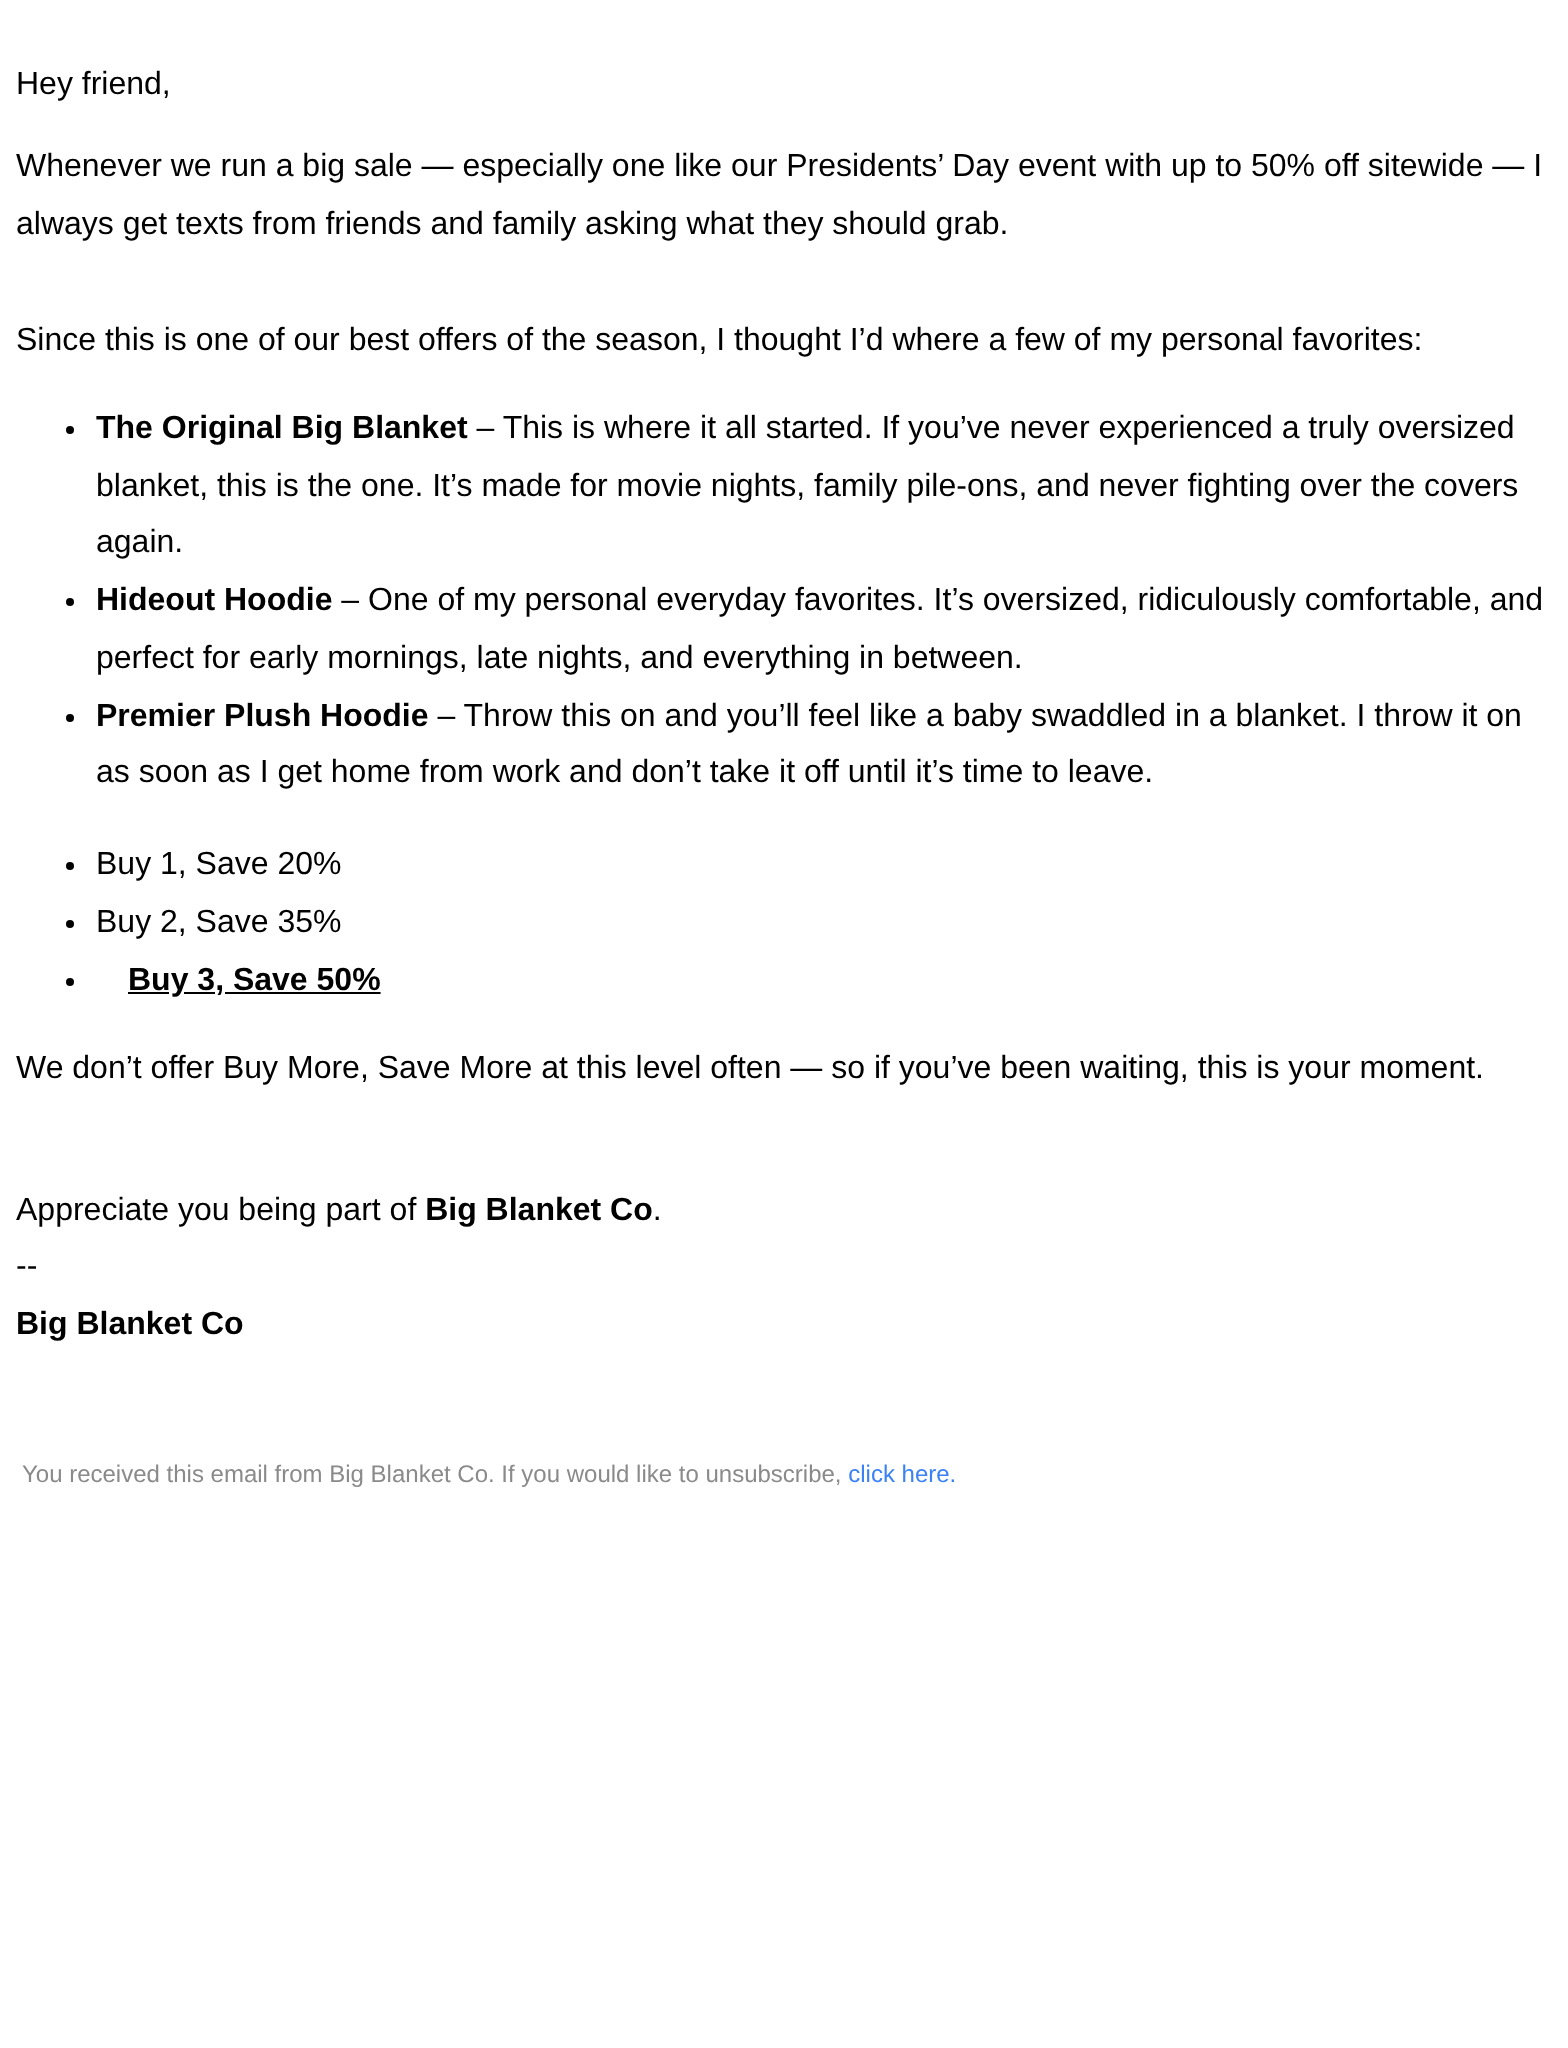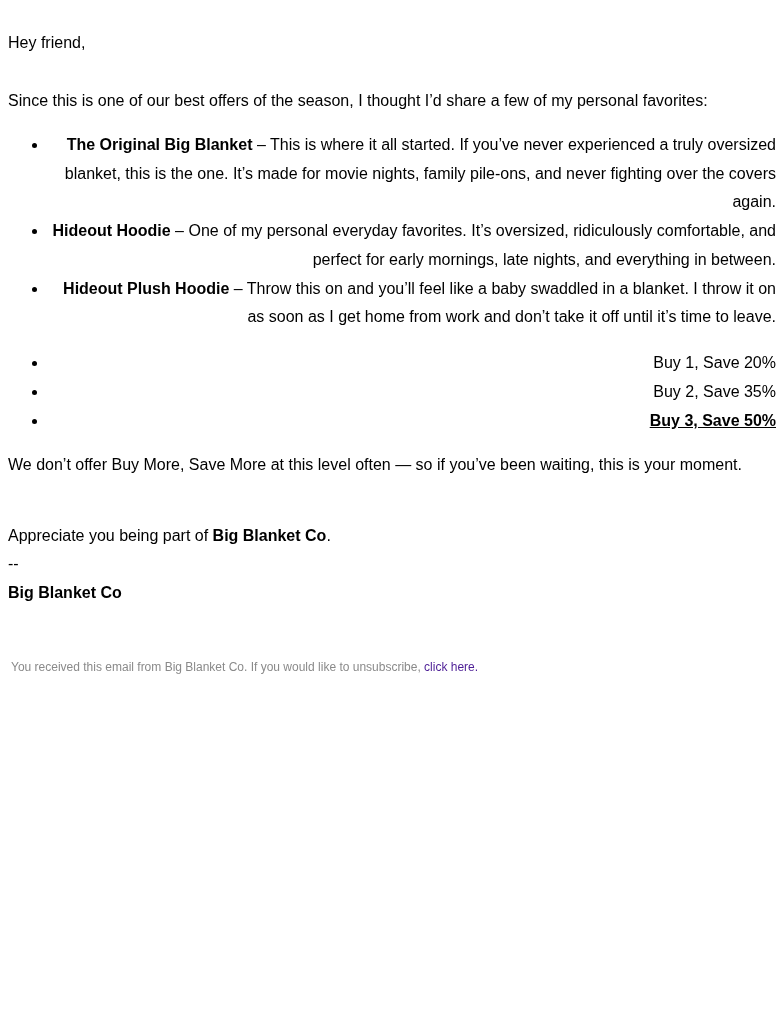--- a/index.html
+++ b/index.html
@@ -21,60 +21,60 @@
     p {
       margin: 0;
       line-height: 29px;
     }
     .greeting { padding-top: 28px; }
     .intro { margin-top: 12px; }
     .share { margin-top: 29px; }
     ul {
       margin: 0;
       padding-left: 40px;
-      text-align: right;
     }
     ul.favorites { margin-top: 16px; }
     ul.favorites li { line-height: 28.7px; }
     ul.tiers { margin-top: 16px; }
     ul.tiers li { line-height: 29px; }
     .best-part { margin-top: 16px; }
     .closing { margin-top: 15px; }
     .appreciate { margin-top: 42px; }
     .sig-line { line-height: 28.7px; }
     b { font-weight: bold; }
-    .tier-strong { font-weight: bold; text-decoration: underline; }
+    .tier-strong { font-weight: bold; text-decoration: underline; margin-left: 16px; }
     .footer {
       margin-top: 52px;
       padding-left: 3px;
       font-size: 12px;
       color: #8a8a8a;
       line-height: 16px;
     }
     .footer a {
-      color: #4c1d95;
+      color: #3b82f6;
       text-decoration: none;
     }
   </style>
 </head>
 <body>
 
 <div class="email">
   <p class="greeting">Hey friend,</p>
-  <p class="share">Since this is one of our best offers of the season, I thought I’d share a few of my personal favorites:</p>
+  <p class="intro">Whenever we run a big sale — especially one like our Presidents’ Day event with up to 50% off sitewide — I always get texts from friends and family asking what they should grab.</p>
+  <p class="share">Since this is one of our best offers of the season, I thought I’d where a few of my personal favorites:</p>
 
   <ul class="favorites">
     <li>
       <b>The Original Big Blanket</b><span> – This is where it all started. If you’ve never experienced a truly oversized blanket, this is the one. It’s made for movie nights, family pile-ons, and never fighting over the covers again.</span>
     </li>
     <li>
       <b>Hideout Hoodie</b><span> – One of my personal everyday favorites. It’s oversized, ridiculously comfortable, and perfect for early mornings, late nights, and everything in between.</span>
     </li>
     <li>
-      <b>Hideout Plush Hoodie</b><span> – Throw this on and you’ll feel like a baby swaddled in a blanket. I throw it on as soon as I get home from work and don’t take it off until it’s time to leave.</span>
+      <b>Premier Plush Hoodie</b><span> – Throw this on and you’ll feel like a baby swaddled in a blanket. I throw it on as soon as I get home from work and don’t take it off until it’s time to leave.</span>
     </li>
   </ul>
 
 
   <ul class="tiers">
     <li><span>Buy 1, Save 20%</span></li>
     <li><span>Buy 2, Save 35%</span></li>
     <li><span class="tier-strong">Buy 3, Save 50%</span></li>
   </ul>
 

